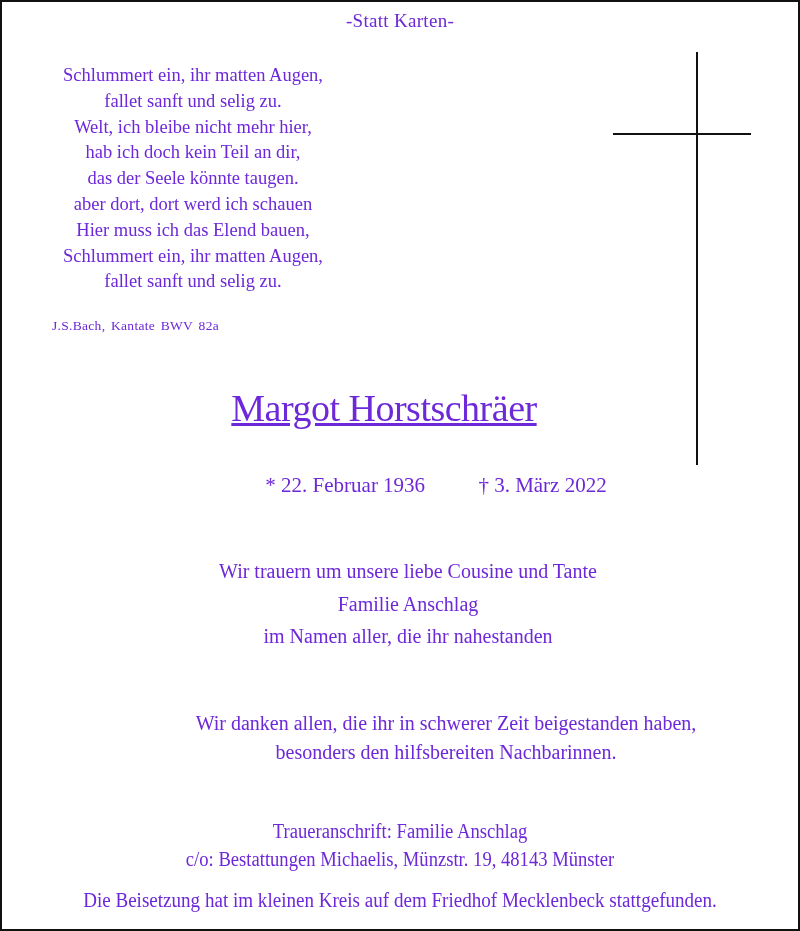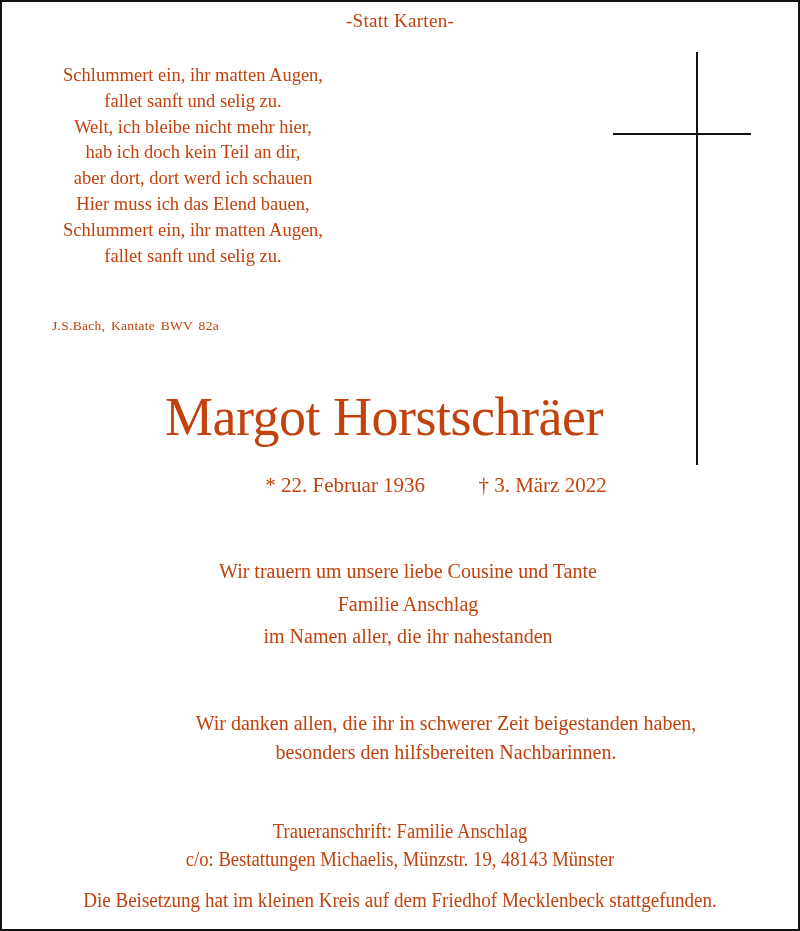--- a/index.html
+++ b/index.html
@@ -3,31 +3,31 @@
   <meta charset="utf-8">
   <style>
     html, body { margin: 0; padding: 0; background: #ffffff; }
     body { width: 800px; height: 931px; overflow: hidden; }
     .page {
       position: relative;
       width: 800px; height: 931px;
       box-sizing: border-box;
       border: 2px solid #111;
       background: #fff;
-      color: #c2410c;
+      color: #6d28d9;
       font-family: "Liberation Serif", "DejaVu Serif", serif;
     }
     .abs { position: absolute; white-space: nowrap; }
     .header { left: 0; width: 796px; top: 8px; text-align: center; font-size: 19px; letter-spacing: 0.3px; }
     .poem { left: 61px; top: 61px; font-size: 18.5px; line-height: 25.8px; }
     .poem .line { display: block; text-align: center; }
     .attribution { left: 50px; top: 316px; font-size: 13.5px; letter-spacing: 0.3px; word-spacing: 2px; }
     .cross-v { left: 694px; top: 50px; width: 2px; height: 413px; background: #111; }
     .cross-h { left: 611px; top: 131px; width: 138px; height: 2px; background: #111; }
-    .name { left: 0; width: 764px; top: 384px; text-align: center; font-size: 54px; letter-spacing: -0.5px; }
+    .name { left: 0; width: 764px; top: 384px; text-align: center; font-size: 38px; letter-spacing: -0.5px; text-decoration: underline; }
     .dates { left: 0; width: 796px; top: 471px; text-align: center; font-size: 21px; margin-left: 36px; }
     .dates .birth { margin-right: 48px; }
     .center-block { left: 0; width: 796px; text-align: center; font-size: 20px; }
     .mourn { top: 553px; line-height: 32.5px; margin-left: 8px; }
     .thanks { top: 707px; line-height: 29px; margin-left: 46px; }
     .address { top: 815px; line-height: 28px; font-size: 20px; transform: scaleX(0.93); transform-origin: center; }
     .burial { top: 887px; font-size: 20.5px; transform: scaleX(0.93); transform-origin: center; }
     .center-block .line { display: block; }
   </style>
 </head>
@@ -35,20 +35,21 @@
 
 <div class="page">
 
   <div class="abs header">-Statt  Karten-</div>
 
   <div class="abs poem">
     <span class="line">Schlummert ein, ihr matten Augen,</span>
     <span class="line">fallet sanft und selig zu.</span>
     <span class="line">Welt, ich bleibe nicht mehr hier,</span>
     <span class="line">hab ich doch kein Teil an dir,</span>
+    <span class="line">das der Seele könnte taugen.</span>
     <span class="line">aber dort, dort werd ich schauen</span>
     <span class="line">Hier muss ich das Elend bauen,</span>
     <span class="line">Schlummert ein, ihr matten Augen,</span>
     <span class="line">fallet sanft und selig zu.</span>
   </div>
 
   <div class="abs attribution">J.S.Bach,  Kantate  BWV  82a</div>
 
   <div>
     <div class="abs cross-v"></div>

